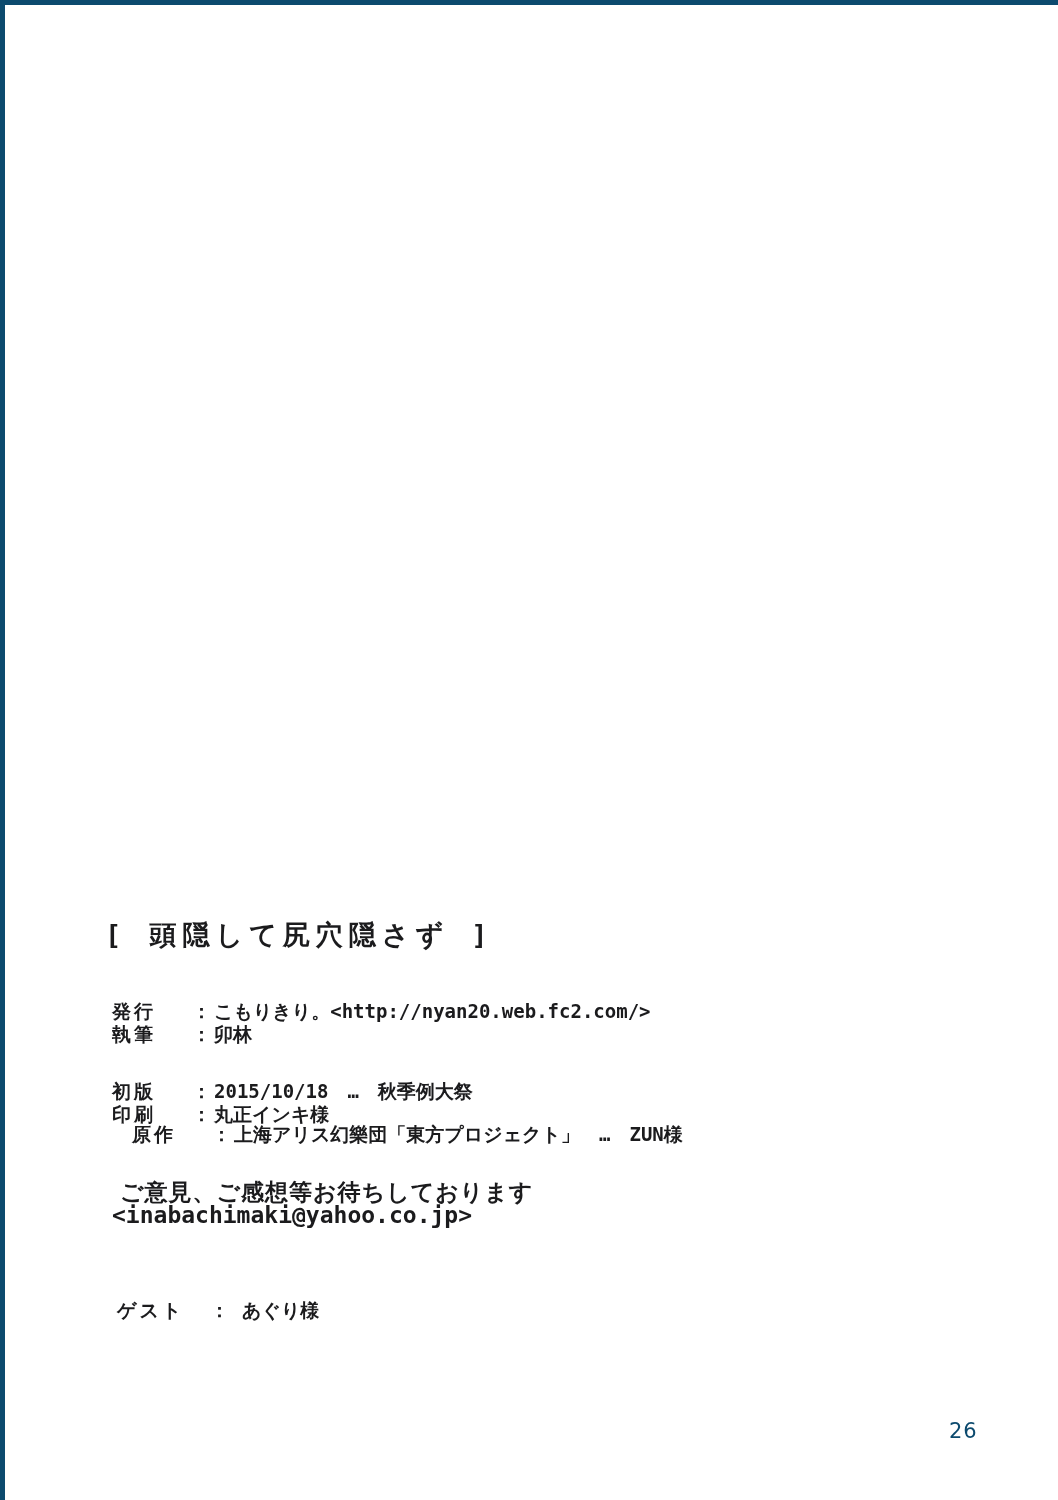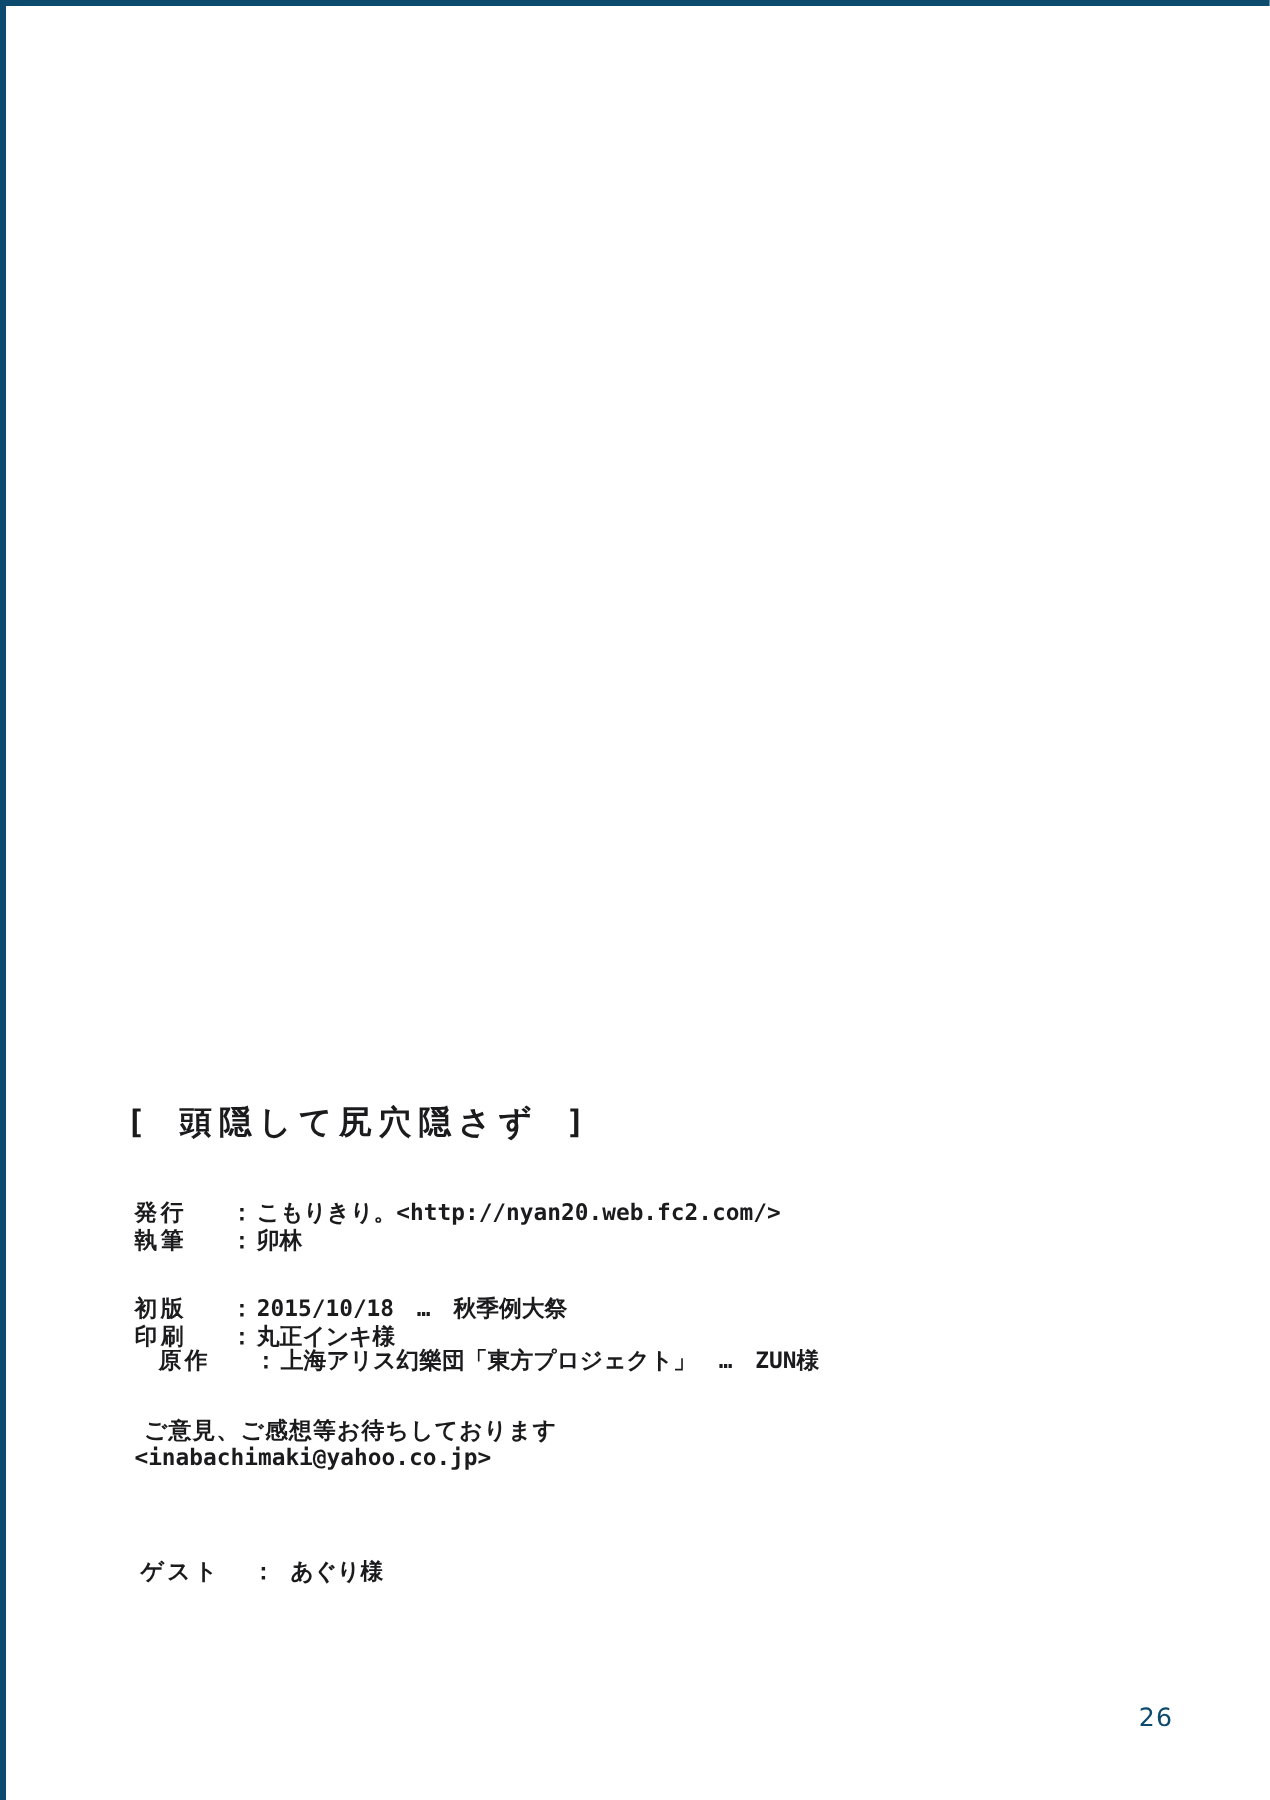--- a/index.html
+++ b/index.html
@@ -50,21 +50,21 @@
   .row .value {
     white-space: pre;
   }
   .group-publish { top: 995px; }
   .group-edition { top: 1055px; margin-top: 20px; }
   .group-original { top: 1118px; margin-left: 20px; }
   .feedback {
     position: absolute;
     left: 107px;
     top: 1176px;
-    font-size: 19px;
+    font-size: 23px;
     font-weight: bold;
     line-height: 23px;
   }
   .feedback .fb-line1 {
     padding-left: 8px;
     letter-spacing: 1px;
     white-space: pre;
   }
   .feedback .fb-line2 {
     white-space: pre;

